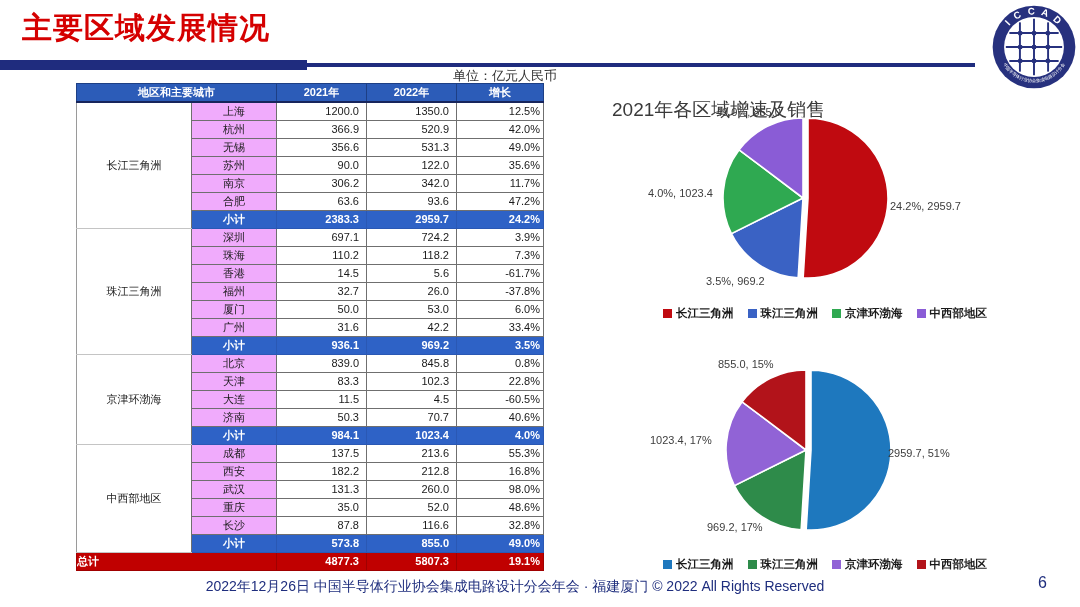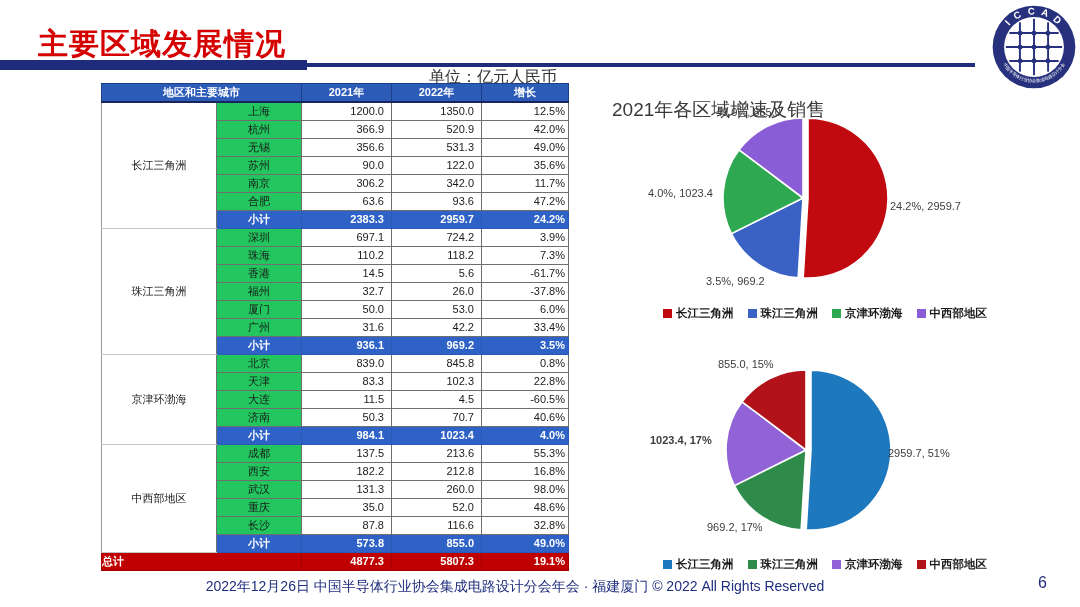--- a/index.html
+++ b/index.html
@@ -1,34 +1,34 @@
 <!DOCTYPE html>
 <html><head>
 <meta charset="utf-8">
 <style>
   html,body{margin:0;padding:0;background:#ffffff;}
   .slide{
     position:relative;width:1080px;height:607px;overflow:hidden;background:#ffffff;
     font-family:"Liberation Sans","DejaVu Sans",sans-serif;
   }
   
-  .page-title{position:absolute;left:22px;top:8px;margin:16px;font-size:30px;font-weight:bold;
+  .page-title{position:absolute;left:22px;top:8px;margin:0;font-size:30px;font-weight:bold;
     color:#d50000;letter-spacing:1px;text-align:right;}
   .bar-thick{position:absolute;left:0;top:60px;width:307px;height:10px;background:#1f2c7e;}
   .bar-thin{position:absolute;left:307px;top:63px;width:668px;height:4px;background:#1f2c7e;}
   .logo{position:absolute;left:990px;top:3px;width:88px;height:88px;}
-  .unit{position:absolute;left:357px;top:67px;width:200px;font-size:16px;color:#333;text-align:right;}
+  .unit{position:absolute;left:357px;top:67px;width:200px;font-size:13px;color:#333;text-align:right;}
 
   
-  table.region-table{position:absolute;left:101px;top:83px;width:467px;border-collapse:collapse;
+  table.region-table{position:absolute;left:76px;top:83px;width:467px;border-collapse:collapse;
     font-size:11px;table-layout:fixed;}
   .region-table th,.region-table td{height:17px;line-height:17px;padding:0;overflow:hidden;white-space:nowrap;}
   .region-table thead th{background:#2c5cb8;color:#fff;font-weight:bold;text-align:center;
     border:1px solid #1d3f85;border-bottom:2px solid #17255c;}
-  .region-table td.city{text-align:center;border:1px solid #6f6f6f;background:#22c55e;color:#1a1a1a;}
+  .region-table td.city{text-align:center;border:1px solid #6f6f6f;background:#f0abfc;color:#1a1a1a;}
   .region-table td.num{text-align:right;padding-right:7px;border:1px solid #6f6f6f;background:#fff;color:#1a1a1a;}
   .region-table td.pct{padding-right:3px;text-align:right;}
   .region-table td.region{text-align:center;background:#fff;color:#1a1a1a;
     border-left:1px solid #9a9a9a;border-right:1px solid #6f6f6f;border-bottom:1px solid #c4c4c4;vertical-align:middle;}
   .region-table tr.sub td{background:#2e62c6;color:#fff;font-weight:bold;border:1px solid #2a58b4;}
   .region-table tr.total td{background:#c00000;color:#fff;font-weight:bold;border:1px solid #a00000;}
   .region-table tr.total td.tlabel{text-align:left;}
 
   
   .chart-title{position:absolute;margin:15px;font-size:19px;font-weight:400;color:#3a3a3a;}
@@ -324,15 +324,15 @@
     </div>
 
   <div class="footer">2022年12月26日 中国半导体行业协会集成电路设计分会年会 · 福建厦门 © 2022 All Rights Reserved</div>
   <div class="pagenum">6</div>
 <div class="pie-label" style="left: 890px; top: 200px;">24.2%, 2959.7</div>
     <div class="pie-label" style="left: 706px; top: 275px;">3.5%, 969.2</div>
     <div class="pie-label" style="left: 648px; top: 187px;">4.0%, 1023.4</div>
     <div class="pie-label" style="left: 716px; top: 106px;">49.0%, 855.0</div>
     <div class="pie-label" style="left: 888px; top: 447px;">2959.7, 51%</div>
     <div class="pie-label" style="left: 707px; top: 521px;">969.2, 17%</div>
-    <div class="pie-label" style="left: 650px; top: 434px; font-weight: bold;">1023.4, 17%</div>
+    <div class="pie-label" style="left: 650px; top: 434px;">1023.4, 17%</div>
     <div class="pie-label" style="left: 718px; top: 358px;">855.0, 15%</div>
   </div>
 
 </body></html>

